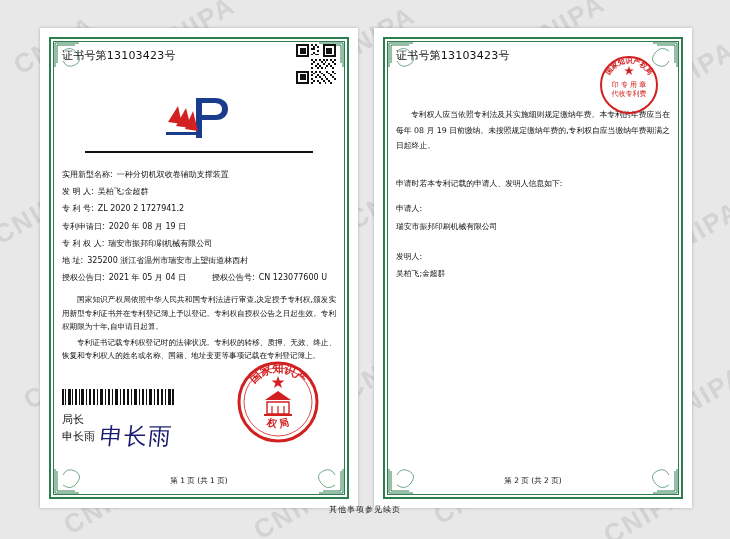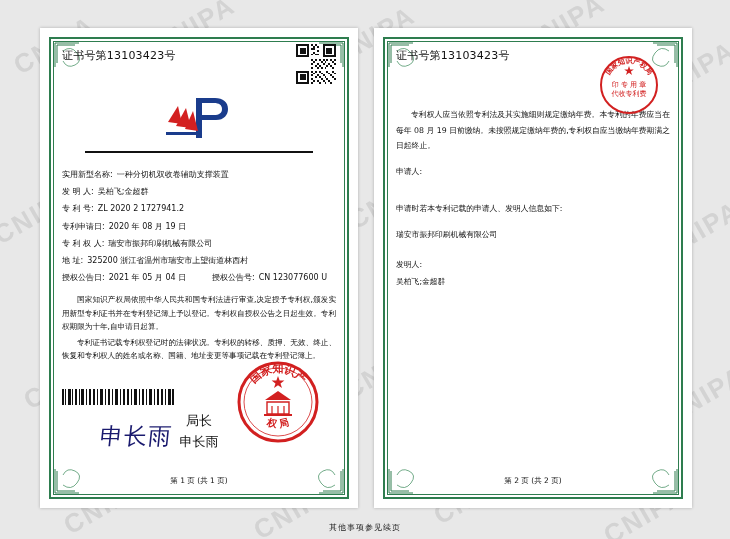--- a/index.html
+++ b/index.html
@@ -140,23 +140,22 @@
   }
   .barcode svg{display:block;}
 
   
   .sig-block{
     margin-top:6px;
     position:relative;
     height:60px;
   }
   .sig-label{
-    font-size:13px;line-height:1.6;color:#111;
-    font-family:"DejaVu Sans",sans-serif;
-    text-align:center;
+    font-size:11px;line-height:1.6;color:#111;
+    font-family:"DejaVu Sans",sans-serif;
   }
   .sig-script{
     position:absolute;
     left:38px;top:10px;
     font-size:23px;
     font-family:"DejaVu Serif",serif;
     color:#1a1a6e;
     letter-spacing:1px;
     transform:skewX(-6deg);
   }
@@ -193,21 +192,21 @@
     text-align:justify;
     font-family:"DejaVu Sans",sans-serif;
   }
   .rtext p{margin:0 0 10px 0;text-indent:15px;}
   .rtext p.noind{text-indent:0;}
   .indent1{margin-left:14px;}
   .indent2{margin-left:28px;}
 
   .bottom-caption{
     position:absolute;
-    left:0;right:0;bottom:6px;
+    left:0;right:0;bottom:24px;
     text-align:center;
     font-size:8px;
     color:#222;
     font-family:"DejaVu Sans",sans-serif;
     letter-spacing:1px;
   }
 </style>
 </head>
 <body>
 
@@ -502,22 +501,22 @@
           <textPath href="#rsealarc" startOffset="50%" text-anchor="middle">国家知识产权局</textPath>
         </text>
         <text x="31" y="33" font-size="7" fill="#d22020" text-anchor="middle" font-family="DejaVu Sans, sans-serif">印 专 用 章</text>
         <text x="31" y="42" font-size="7" fill="#d22020" text-anchor="middle" font-family="DejaVu Sans, sans-serif">代收专利费</text>
         <path d="M31 12 l1.2 3.4 h3.6 l-2.9 2.2 1.1 3.4 -3-2.2 -3 2.2 1.1-3.4 -2.9-2.2 h3.6 z" fill="#d22020"></path>
       </svg>
     </div>
 
     <div class="rtext">
       <p>专利权人应当依照专利法及其实施细则规定缴纳年费。本专利的年费应当在每年 08 月 19 日前缴纳。未按照规定缴纳年费的,专利权自应当缴纳年费期满之日起终止。</p>
+      <p class="noind" style="margin-top:22px;">申请时若本专利记载的申请人、发明人信息如下:</p>
       <p class="noind indent1" style="margin-bottom:2px;">申请人:</p>
-      <p class="noind" style="margin-top:22px;">申请时若本专利记载的申请人、发明人信息如下:</p>
       <p class="noind indent2">瑞安市振邦印刷机械有限公司</p>
       <p class="noind indent1" style="margin-top:14px;margin-bottom:2px;">发明人:</p>
       <p class="noind indent2">吴柏飞;金超群</p>
     </div>
 
     <div class="footer-page">第 2 页 (共 2 页)</div>
   </div>
 </div>
 
 <div class="bottom-caption">其他事项参见续页</div>

